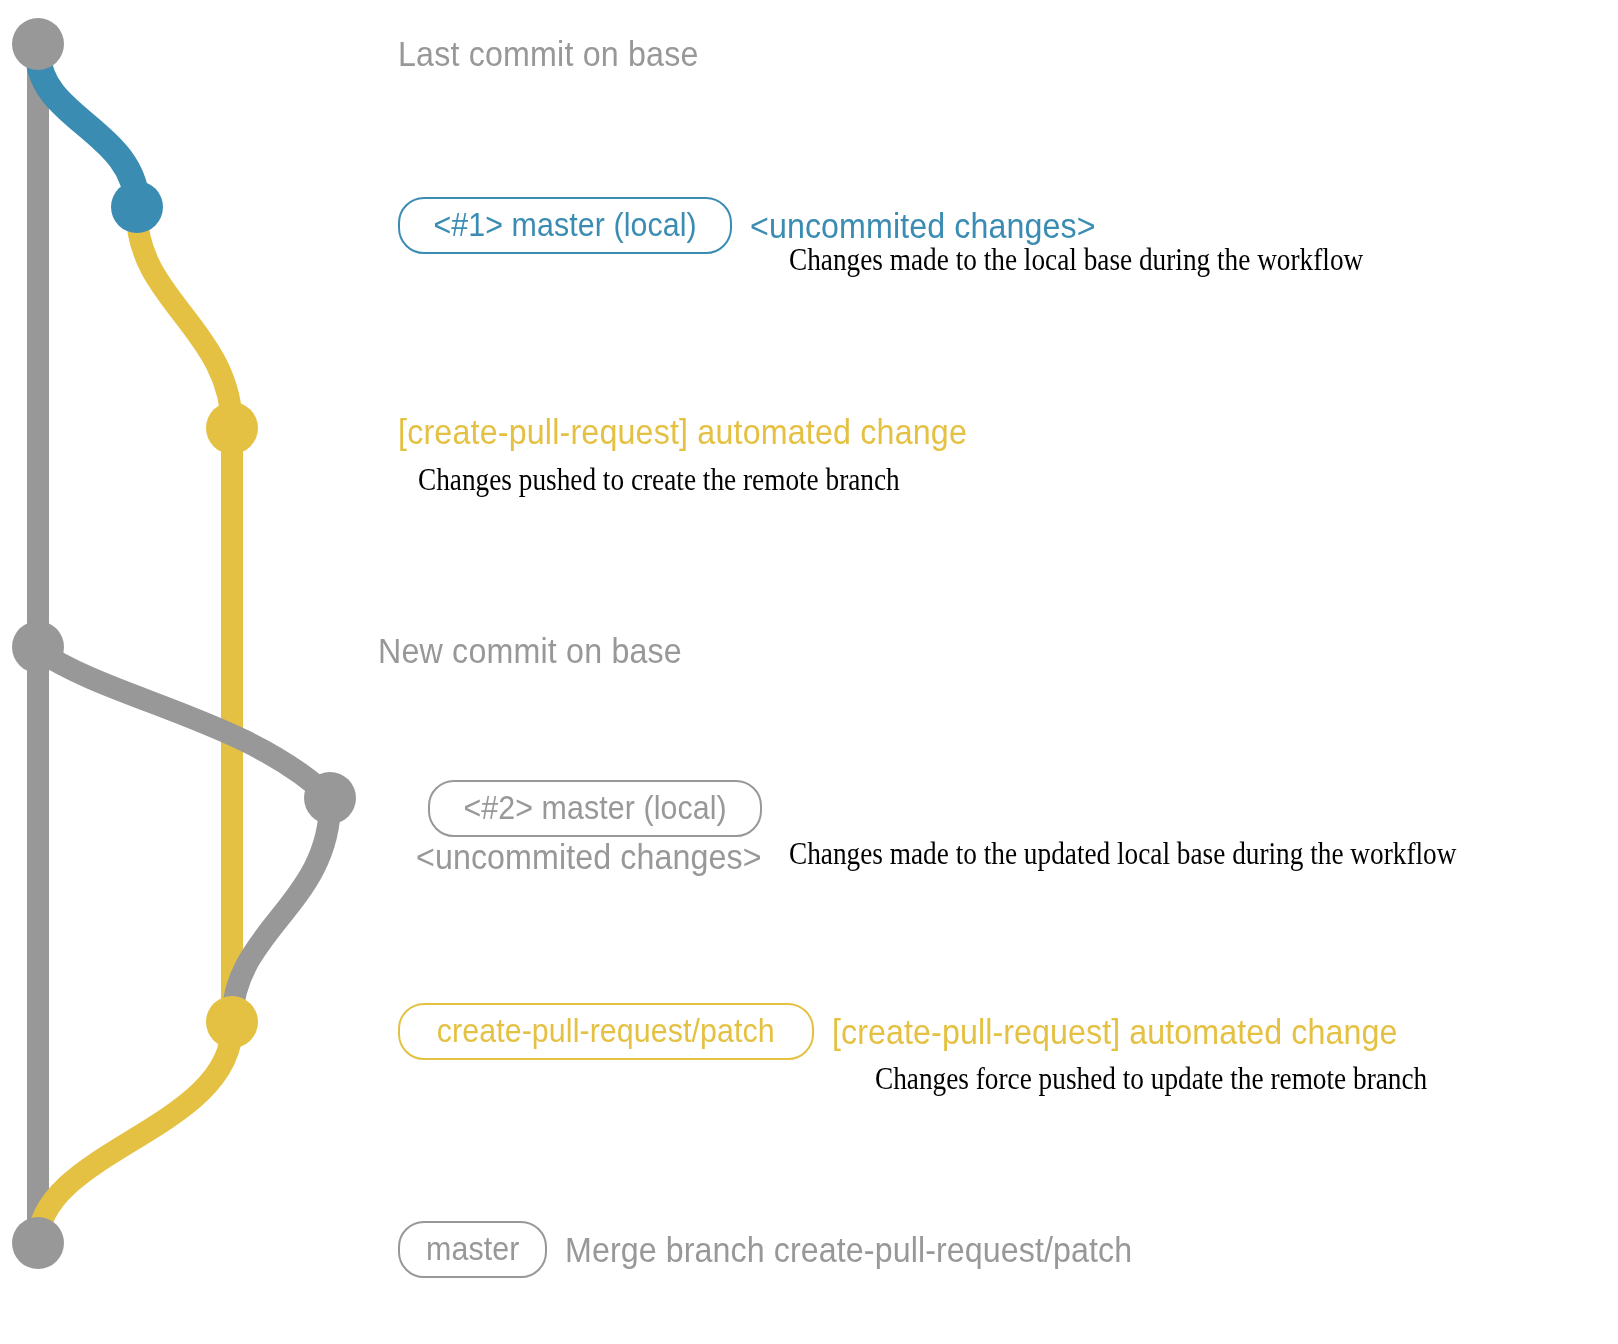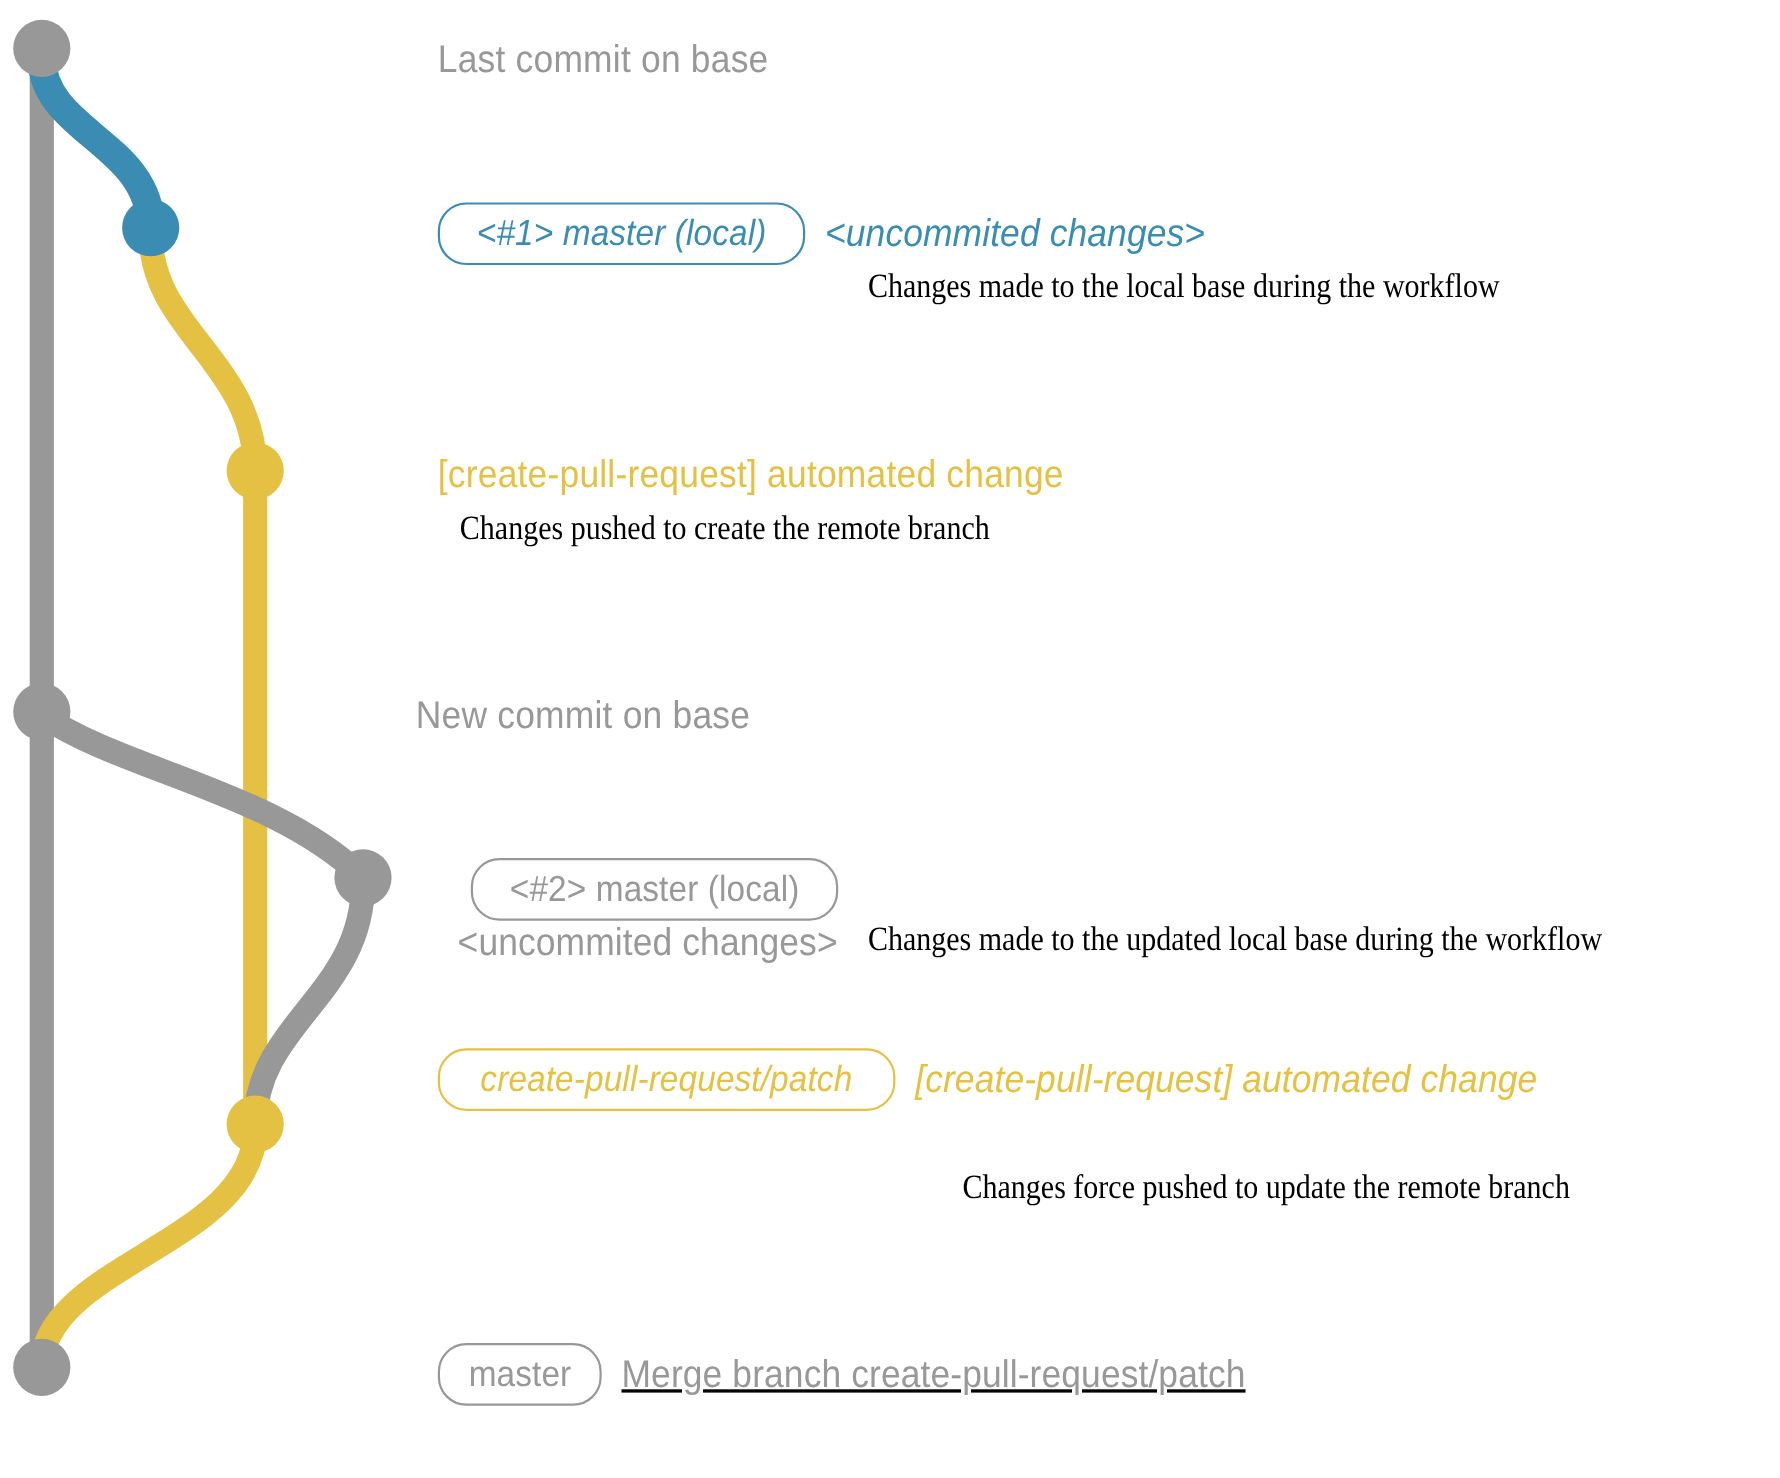--- a/index.html
+++ b/index.html
@@ -101,21 +101,21 @@
     <circle cx="38" cy="647" r="26" fill="#989898"></circle>
     <circle cx="330" cy="798" r="26" fill="#989898"></circle>
     <circle cx="232" cy="1022" r="26" fill="#e5c143"></circle>
     <circle cx="38" cy="1243" r="26" fill="#989898"></circle>
   </svg>
 
   <div class="row" style="left:398px; top:34px;">
     <span class="plain-title c-gray">Last commit on base</span>
   </div>
 
-  <div class="row" style="left:398px; top:184px;font-style:italic;">
+  <div class="row" style="left:398px; top:197px;">
     <span class="badge c-blue">
       <span class="badge-text">&lt;#1&gt; master (local)</span>
     </span>
     <span class="subject c-blue">&lt;uncommited changes&gt;</span>
   </div>
   <div class="desc" style="left:789px; top:242px;">Changes made to the local base during the workflow</div>
 
   <div class="row" style="left:398px; top:412px;">
     <span class="plain-title c-yellow">[create-pull-request] automated change</span>
   </div>
@@ -126,28 +126,28 @@
   </div>
 
   <div class="row" style="left:398px; top:780px;flex-direction:column;">
     <span class="badge c-gray">
       <span class="badge-text">&lt;#2&gt; master (local)</span>
     </span>
     <span class="subject c-gray">&lt;uncommited changes&gt;</span>
   </div>
   <div class="desc" style="left:789px; top:836px;">Changes made to the updated local base during the workflow</div>
 
-  <div class="row" style="left:398px; top:953px;font-style:italic;">
+  <div class="row" style="left:398px; top:1003px;">
     <span class="badge c-yellow">
       <span class="badge-text">create-pull-request/patch</span>
     </span>
     <span class="subject c-yellow">[create-pull-request] automated change</span>
   </div>
   <div class="desc" style="left:875px; top:1061px;">Changes force pushed to update the remote branch</div>
 
-  <div class="row" style="left:398px; top:1221px;text-decoration:underline;">
+  <div class="row" style="left:398px; top:1221px;">
     <span class="badge c-gray">
       <span class="badge-text">master</span>
     </span>
     <span class="subject c-gray">Merge branch create-pull-request/patch</span>
   </div>
 
 </div>
 
 </body></html>

